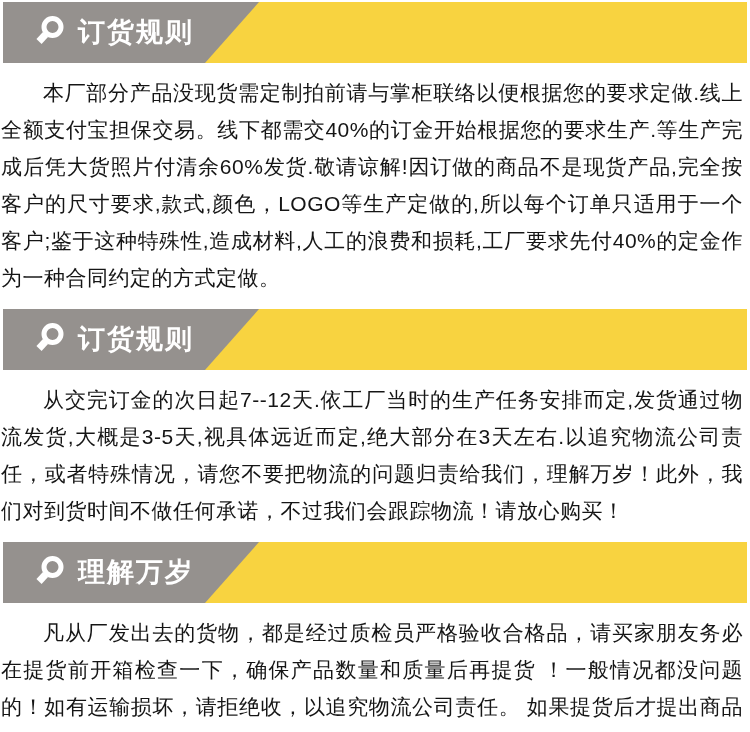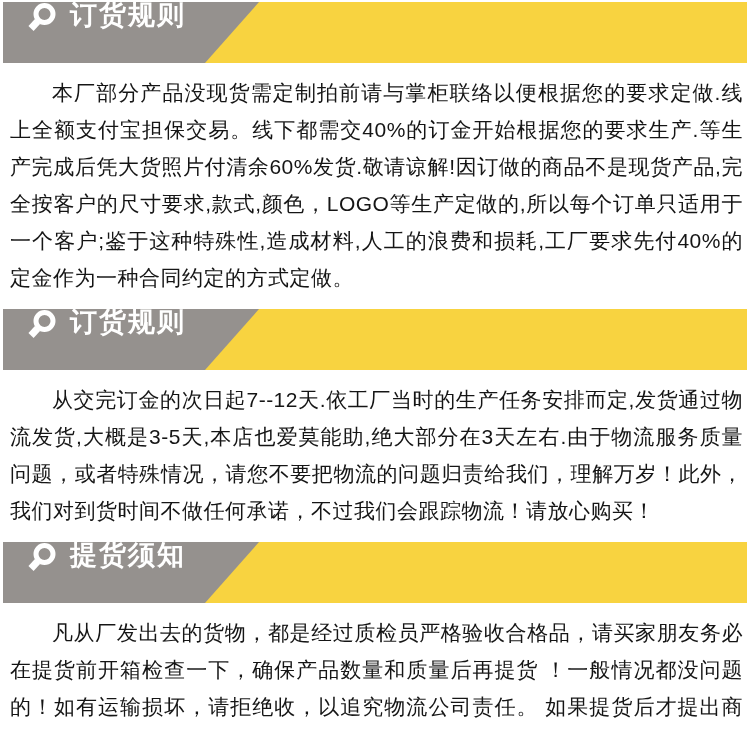--- a/index.html
+++ b/index.html
@@ -25,40 +25,41 @@
     overflow: hidden;
   }
   .banner-label {
     position: absolute;
     left: 0; top: 0;
     height: 100%;
     width: 256px;
     background: var(--banner-gray, #95918E);
     clip-path: polygon(0 0, 100% 0, calc(100% - 54px) 100%, 0 100%);
     display: flex;
-    padding-left: 22px;
+    align-items: center;
+    padding-left: 30px;
     box-sizing: border-box;
   }
   .magnifier {
     width: 32px;
     height: 36px;
     display: block;
     flex: 0 0 auto;
   }
   .banner-title {
     color: var(--heading-text-color, #ffffff);
     font-size: 27px;
     font-weight: bold;
     margin-left: 13px;
     letter-spacing: 2px;
     white-space: nowrap;
     line-height: 1;
   }
   .section-body {
-    margin: 11px 7px 13px 10px;
+    margin: 11px 7px 13px 1px;
     font-size: 21px;
     line-height: 37px;
     color: var(--body-text-color, #151515);
     text-align: justify;
     text-indent: 2em;
     letter-spacing: 0.5px;
   }
 </style>
 </head>
 <body>
@@ -85,31 +86,31 @@
       <div class="banner-label">
         <span>
           <svg class="magnifier" viewBox="0 0 32 36" xmlns="http://www.w3.org/2000/svg">
             <circle cx="19.5" cy="12" r="8.5" fill="none" stroke="#ffffff" stroke-width="5"></circle>
             <line x1="12.5" y1="19.5" x2="6" y2="26.5" stroke="#ffffff" stroke-width="7"></line>
           </svg>
         </span>
         <span class="banner-title">订货规则</span>
       </div>
     </div>
-    <p class="section-body">从交完订金的次日起7--12天.依工厂当时的生产任务安排而定,发货通过物流发货,大概是3-5天,本店也爱莫能助,绝大部分在3天左右.由于物流服务质量问题，或者特殊情况，请您不要把物流的问题归责给我们，理解万岁！此外，我们对到货时间不做任何承诺，不过我们会跟踪物流！请放心购买！</p>
+    <p class="section-body">从交完订金的次日起7--12天.依工厂当时的生产任务安排而定,发货通过物流发货,大概是3-5天,视具体远近而定,绝大部分在3天左右.以追究物流公司责任，或者特殊情况，请您不要把物流的问题归责给我们，理解万岁！此外，我们对到货时间不做任何承诺，不过我们会跟踪物流！请放心购买！</p>
   </section>
 
   <section class="notice-section">
     <div class="banner">
       <div class="banner-label">
         <span>
           <svg class="magnifier" viewBox="0 0 32 36" xmlns="http://www.w3.org/2000/svg">
             <circle cx="19.5" cy="12" r="8.5" fill="none" stroke="#ffffff" stroke-width="5"></circle>
             <line x1="12.5" y1="19.5" x2="6" y2="26.5" stroke="#ffffff" stroke-width="7"></line>
           </svg>
         </span>
-        <span class="banner-title">提货须知</span>
+        <span class="banner-title">理解万岁</span>
       </div>
     </div>
     <p class="section-body">凡从厂发出去的货物，都是经过质检员严格验收合格品，请买家朋友务必在提货前开箱检查一下，确保产品数量和质量后再提货 ！一般情况都没问题的！如有运输损坏，请拒绝收，以追究物流公司责任。 如果提货后才提出商品缺损，本店也爱莫能助。谢谢您的理解与支持！</p>
   </section>
 
 </div>
 
 </body></html>

